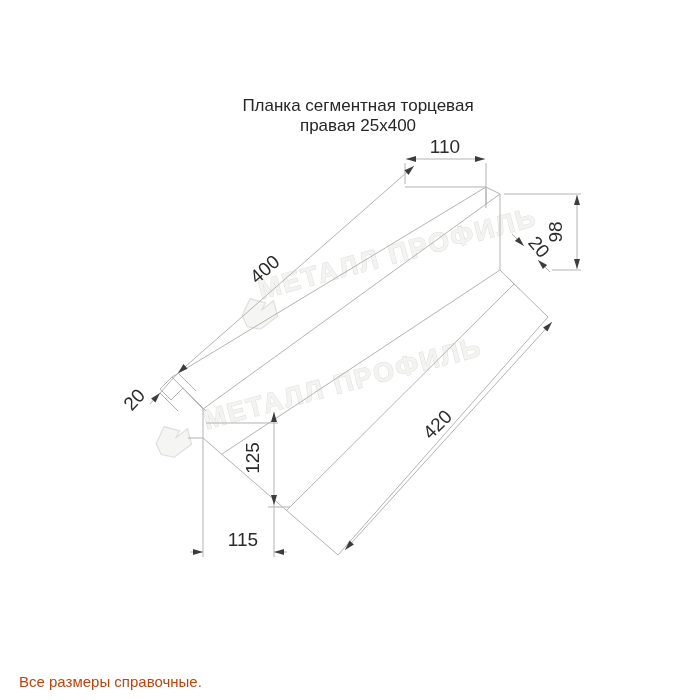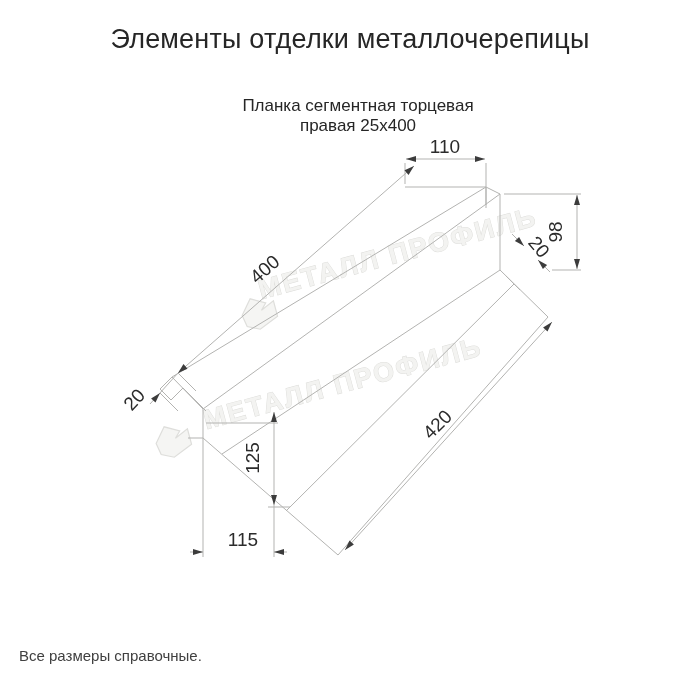--- a/index.html
+++ b/index.html
@@ -39,24 +39,24 @@
     color: #262626;
   }
   .drawing-svg {
     position: absolute;
     top: 0;
     left: 0;
   }
   .footnotes {
     position: absolute;
     left: 19px;
-    top: 646px;
+    top: 672px;
     font-size: 15px;
     line-height: 20px;
-    color: #404040;
+    color: #c2410c;
   }
   
   .pline { stroke: #b3b3b1; stroke-width: 1; fill: none; }
   .dline { stroke: #b3b3b1; stroke-width: 1; fill: none; }
   .arrow { fill: #3c3c3c; stroke: none; }
   .dimtext {
     font-family: "Liberation Sans", "DejaVu Sans", sans-serif;
     font-size: 19px;
     fill: #2b2b2b;
   }
@@ -70,21 +70,20 @@
     stroke-width: 1;
     paint-order: stroke fill;
   }
   .wmlogo { fill: #f5f5f3; stroke: #dededb; stroke-width: 1.2; }
 </style>
 </head>
 <body>
 
 <div class="page">
 
-  <div class="title">Элементы отделки металлочерепицы</div>
 
   <div class="subtitle">
     <div>Планка сегментная торцевая</div>
     <div>правая 25х400</div>
   </div>
 
   <svg class="drawing-svg" width="700" height="700" viewBox="0 0 700 700">
 
     <g>
       <g transform="translate(238,300) rotate(-15)">

